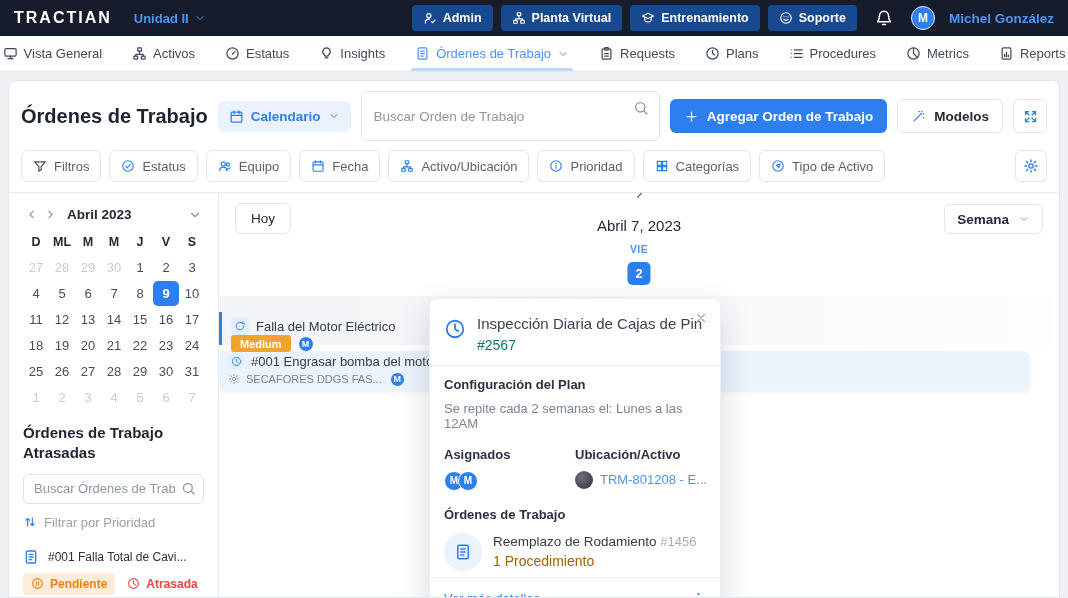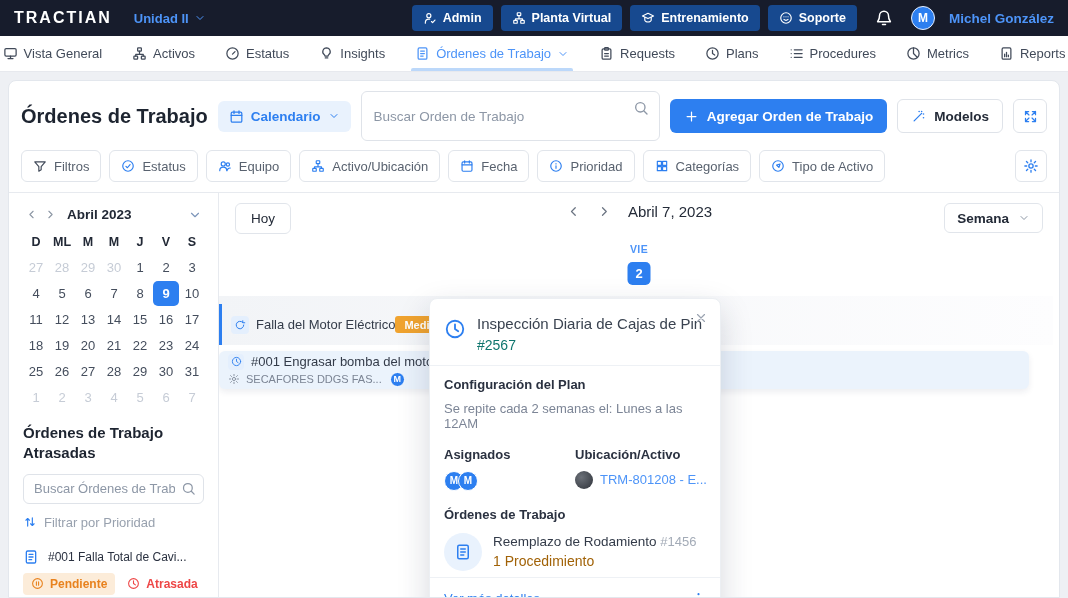--- a/index.html
+++ b/index.html
@@ -69,34 +69,34 @@
   .ov-item { display:flex; align-items:center; gap:9px; font-size:12px; color:#2a3140; padding:7px 0 5px; cursor:pointer; }
   .ov-item svg { color:#2d7ff0; }
   .ov-item .t { white-space:nowrap; overflow:hidden; }
   .badges { display:flex; align-items:center; gap:12px; margin:3px 0 11px; }
   .badge-pend { background:#fcecd9; color:#e8821e; font-weight:bold; font-size:12px; padding:4px 8px; border-radius:4px; display:flex; align-items:center; gap:6px; }
   .badge-late { color:#ee4646; font-weight:bold; font-size:12px; display:flex; align-items:center; gap:6px; }
   .ov-div { border-top:1px solid #edf0f4; }
 
   
   .main { flex:1; position:relative; overflow:hidden; }
-  .cal-toolbar { display:flex; align-items:flex-start; padding:10px 16px; position:relative;gap:32px; }
+  .cal-toolbar { display:flex; align-items:flex-end; padding:10px 16px; position:relative;gap:32px; }
   .hoy-btn { border:1px solid #e1e5eb; border-radius:6px; padding:7px 15px; font-size:13.5px; color:#242b38; background:#fff; cursor:pointer; font-family:inherit; }
-  .date-nav { position:absolute; left:50%; transform:translateX(-50%); display:flex; align-items:center; gap:16px; color:#6b7482; }
+  .date-nav { position:absolute; left:50%; transform:translateX(-50%); display:flex; align-items:center; gap:16px; color:#6b7482;flex-direction:column; }
   .date-nav .nav-ar { cursor:pointer; }
   .date-label { font-size:15px; color:#242b38; white-space:nowrap; }
   .semana-btn { margin-left:auto; border:1px solid #e1e5eb; border-radius:6px; padding:0 12px; height:30px; font-size:13.5px; font-weight:bold; color:#242b38; background:#fff; display:flex; align-items:center; gap:9px; cursor:pointer; font-family:inherit; }
   .semana-btn svg { color:#8d97a5; }
   .day-head { position:absolute; top:50px; left:50%; transform:translateX(-50%); text-align:center; }
   .day-abbr { font-size:10.5px; font-weight:bold; color:#4d94f8; letter-spacing:.4px; }
   .day-num { width:23px; height:23px; background:#2d7ff0; color:#fff; border-radius:5px; display:flex; align-items:center; justify-content:center; font-weight:bold; font-size:13px; margin:7px auto 0; cursor:pointer; }
 
   .events { position:absolute; top:103px; left:0; right:0; }
   .ev1 { position:relative; height:49px; background:linear-gradient(90deg,#f2f4f7,#fdfdfe); margin-right:6px; cursor:pointer; }
-  .ev1-card { position:absolute; left:0; top:8px; bottom:0; border-left:3px solid #2d7ff0; padding:5px 9px; display:flex; flex-direction:row; justify-content:space-between; }
+  .ev1-card { position:absolute; left:0; top:16px; bottom:0; border-left:3px solid #2d7ff0; padding:5px 9px; display:flex; flex-direction:column; justify-content:space-between; }
   .ev-line { display:flex; align-items:center; gap:7px; }
   .ev-chip { width:18px; height:18px; border-radius:4px; background:#e4effd; color:#2d7ff0; display:flex; align-items:center; justify-content:center; }
   .ev-title { font-size:13px; color:#333b49; white-space:nowrap; }
   .badge-med { background:#f0a32f; color:#fff; font-weight:bold; font-size:11px; padding:2.5px 9px; border-radius:3px; }
   .mini-av { width:16px; height:16px; border-radius:50%; background:#2d7ff0; color:#fff; font-size:9px; font-weight:bold; display:flex; align-items:center; justify-content:center; border:1.5px solid #fff; }
   .ev2 { margin-top:6px; height:38px; width:calc(100% - 30px); background:#ebf3fc; border-radius:6px; box-shadow:0 3px 6px rgba(20,40,80,.08); padding:3px 9px; display:flex; flex-direction:column; justify-content:center; gap:2px; cursor:pointer; }
   .ev2 .sub { display:flex; align-items:center; gap:6px; font-size:11px; color:#7b8494; }
   .ev2 .sub svg { color:#8d97a5; }
   .ev2 .mini-av { width:15px; height:15px; margin-left:2px; }
 
@@ -341,33 +341,33 @@
         <button class="f-btn">
           <svg width="14" height="14" viewBox="0 0 24 24" fill="none" stroke="currentColor" stroke-width="2" stroke-linecap="round" stroke-linejoin="round">
             <circle cx="9" cy="8.5" r="3.5"></circle>
             <circle cx="17" cy="9.5" r="2.8"></circle>
             <path d="M3 20a6 6 0 0112 0M15.5 20a5 5 0 015.5-4.5"></path>
           </svg>
           <span>Equipo</span>
         </button>
         <button class="f-btn">
           <svg width="14" height="14" viewBox="0 0 24 24" fill="none" stroke="currentColor" stroke-width="2" stroke-linecap="round" stroke-linejoin="round">
+            <rect x="3.5" y="5" width="17" height="16" rx="2"></rect>
+            <path d="M3.5 10h17M8 3v4M16 3v4"></path>
+          </svg>
+          <span>Fecha</span>
+        </button>
+        <button class="f-btn">
+          <svg width="14" height="14" viewBox="0 0 24 24" fill="none" stroke="currentColor" stroke-width="2" stroke-linecap="round" stroke-linejoin="round">
             <rect x="9" y="3" width="6" height="5" rx="1"></rect>
             <rect x="3" y="16" width="6" height="5" rx="1"></rect>
             <rect x="15" y="16" width="6" height="5" rx="1"></rect>
             <path d="M12 8v4M6 16v-2.5h12V16"></path>
           </svg>
           <span>Activo/Ubicación</span>
-        </button>
-        <button class="f-btn">
-          <svg width="14" height="14" viewBox="0 0 24 24" fill="none" stroke="currentColor" stroke-width="2" stroke-linecap="round" stroke-linejoin="round">
-            <rect x="3.5" y="5" width="17" height="16" rx="2"></rect>
-            <path d="M3.5 10h17M8 3v4M16 3v4"></path>
-          </svg>
-          <span>Fecha</span>
         </button>
         <button class="f-btn">
           <svg width="14" height="14" viewBox="0 0 24 24" fill="none" stroke="currentColor" stroke-width="2" stroke-linecap="round" stroke-linejoin="round">
             <circle cx="12" cy="12" r="9"></circle>
             <path d="M12 8v.5M12 11.5V16"></path>
           </svg>
           <span>Prioridad</span>
         </button>
         <button class="f-btn">
           <svg width="14" height="14" viewBox="0 0 24 24" fill="none" stroke="currentColor" stroke-width="2" stroke-linecap="round" stroke-linejoin="round">

